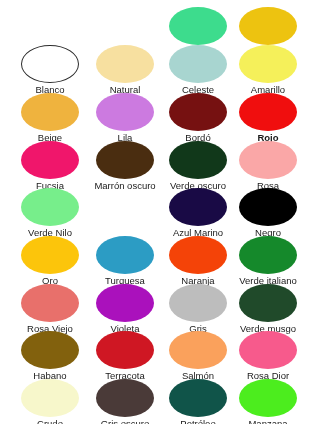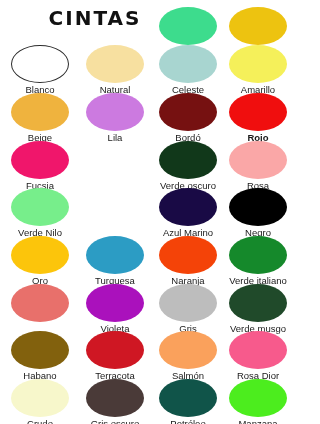--- a/index.html
+++ b/index.html
@@ -31,21 +31,21 @@
     font-weight: bold;
     font-size: 20px;
     letter-spacing: 2.0px;
     color: #111111;
     line-height: 24px;
     white-space: nowrap;
   }
   
   .grid {
     position: absolute;
-    left: 0;
+    left: 10px;
     top: 0;
     width: 300px;
     height: 342px;
   }
   .cell {
     position: absolute;
     width: 74px;
   }
   .swatch {
     width: 58px;
@@ -68,21 +68,20 @@
     margin-top: 1px;
     white-space: nowrap;
     overflow: visible;
   }
 </style>
 </head>
 <body>
 
 <div id="page">
 
-  <div class="title">CINTAS</div>
 
   <div class="grid" id="swatch-grid">
       <div class="cell" style="left: 151px; top: 7px;">
         <div class="swatch" style="background: rgb(61, 220, 141);"></div>
         <span class="caption">Aqua</span>
       </div>
       <div class="cell" style="left: 221px; top: 7px;">
         <div class="swatch" style="background: rgb(237, 195, 16);"></div>
         <span class="caption">Mostaza</span>
       </div>
@@ -115,20 +114,24 @@
         <span class="caption">Bordó</span>
       </div>
       <div class="cell" style="left: 221px; top: 93px; font-weight: bold;">
         <div class="swatch" style="background: rgb(240, 14, 14);"></div>
         <span class="caption">Rojo</span>
       </div>
       <div class="cell" style="left: 3px; top: 141px;">
         <div class="swatch" style="background: rgb(240, 22, 107);"></div>
         <span class="caption">Fucsia</span>
       </div>
+      <div class="cell" style="left: 78px; top: 141px;">
+        <div class="swatch" style="background: rgb(74, 45, 16);"></div>
+        <span class="caption">Marrón oscuro</span>
+      </div>
       <div class="cell" style="left: 151px; top: 141px;">
         <div class="swatch" style="background: rgb(17, 56, 26);"></div>
         <span class="caption">Verde oscuro</span>
       </div>
       <div class="cell" style="left: 221px; top: 141px; text-decoration: underline;">
         <div class="swatch" style="background: rgb(250, 167, 167);"></div>
         <span class="caption">Rosa</span>
       </div>
       <div class="cell" style="left: 3px; top: 188px;">
         <div class="swatch" style="background: rgb(119, 238, 139);"></div>
@@ -153,20 +156,21 @@
       <div class="cell" style="left: 151px; top: 236px;">
         <div class="swatch" style="background: rgb(244, 67, 8);"></div>
         <span class="caption">Naranja</span>
       </div>
       <div class="cell" style="left: 221px; top: 236px;">
         <div class="swatch" style="background: rgb(21, 137, 43);"></div>
         <span class="caption">Verde italiano</span>
       </div>
       <div class="cell" style="left: 3px; top: 284px;">
         <div class="swatch" style="background: rgb(232, 112, 107);"></div>
+        <span class="caption">Rosa Viejo</span>
       </div>
       <div class="cell" style="left: 78px; top: 284px;">
         <div class="swatch" style="background: rgb(170, 17, 188);"></div>
         <span class="caption">Violeta</span>
       </div>
       <div class="cell" style="left: 151px; top: 284px;">
         <div class="swatch" style="background: rgb(189, 189, 189);"></div>
         <span class="caption">Gris</span>
       </div>
       <div class="cell" style="left: 221px; top: 284px;">

